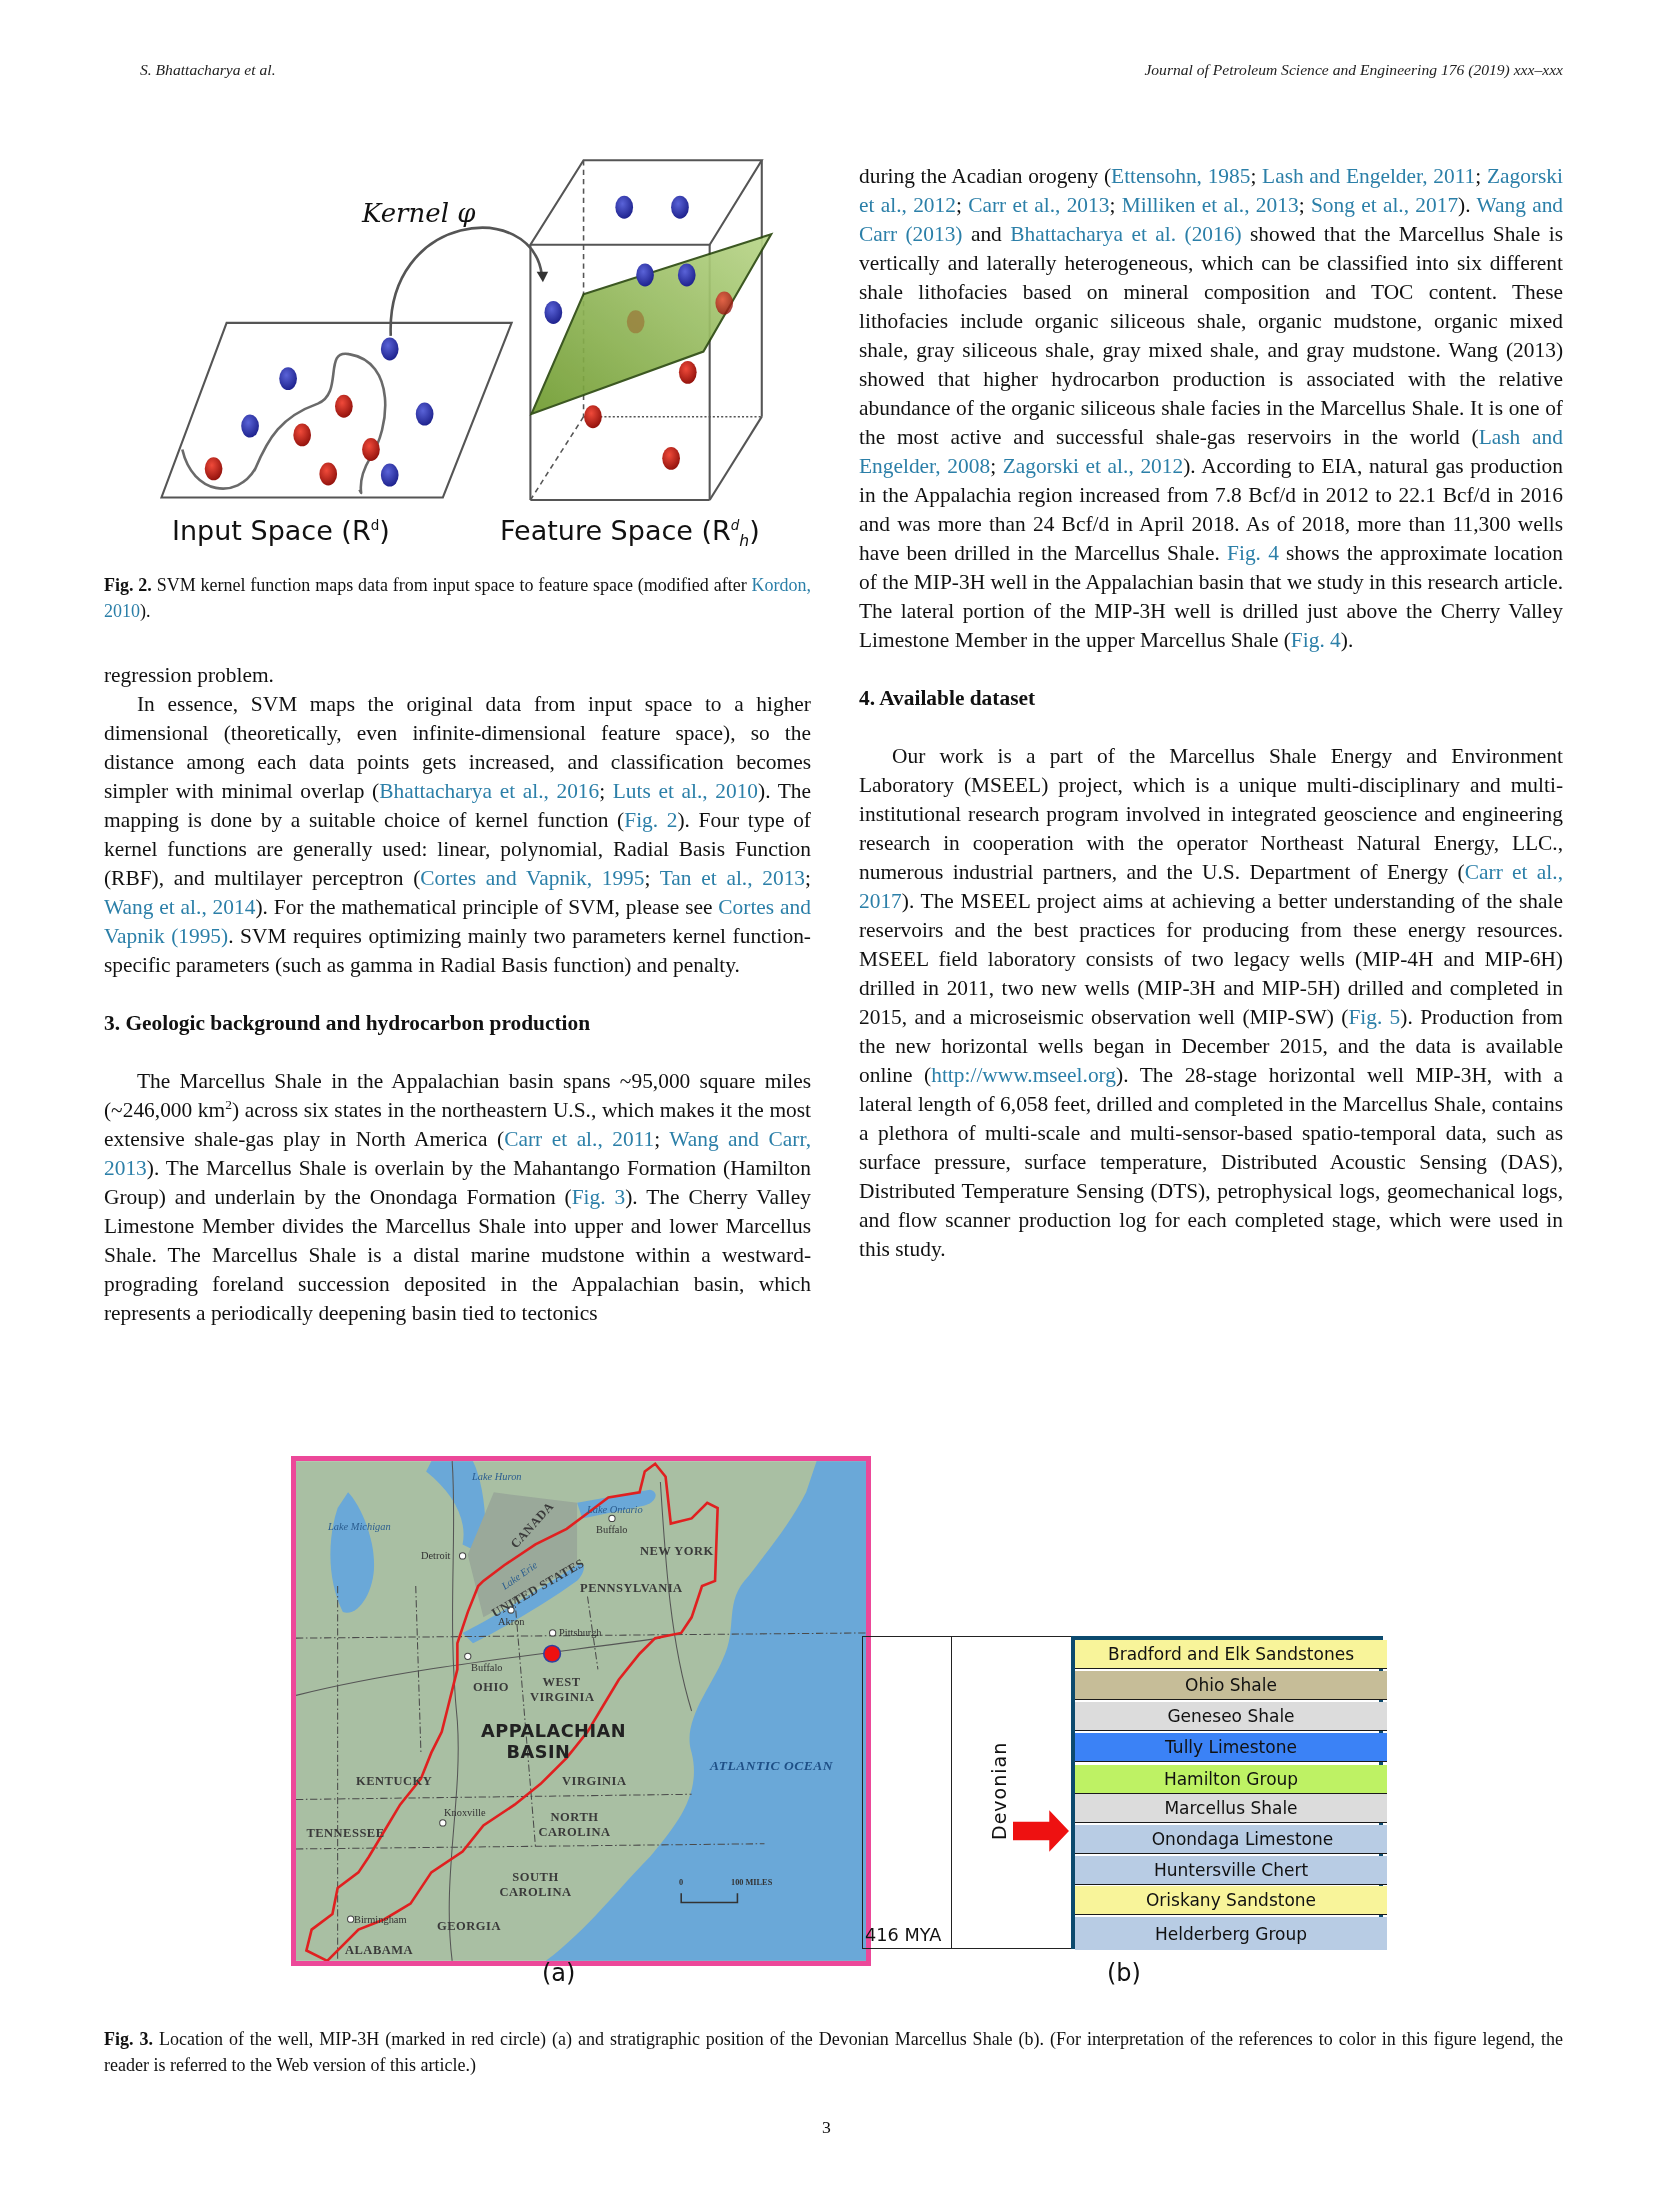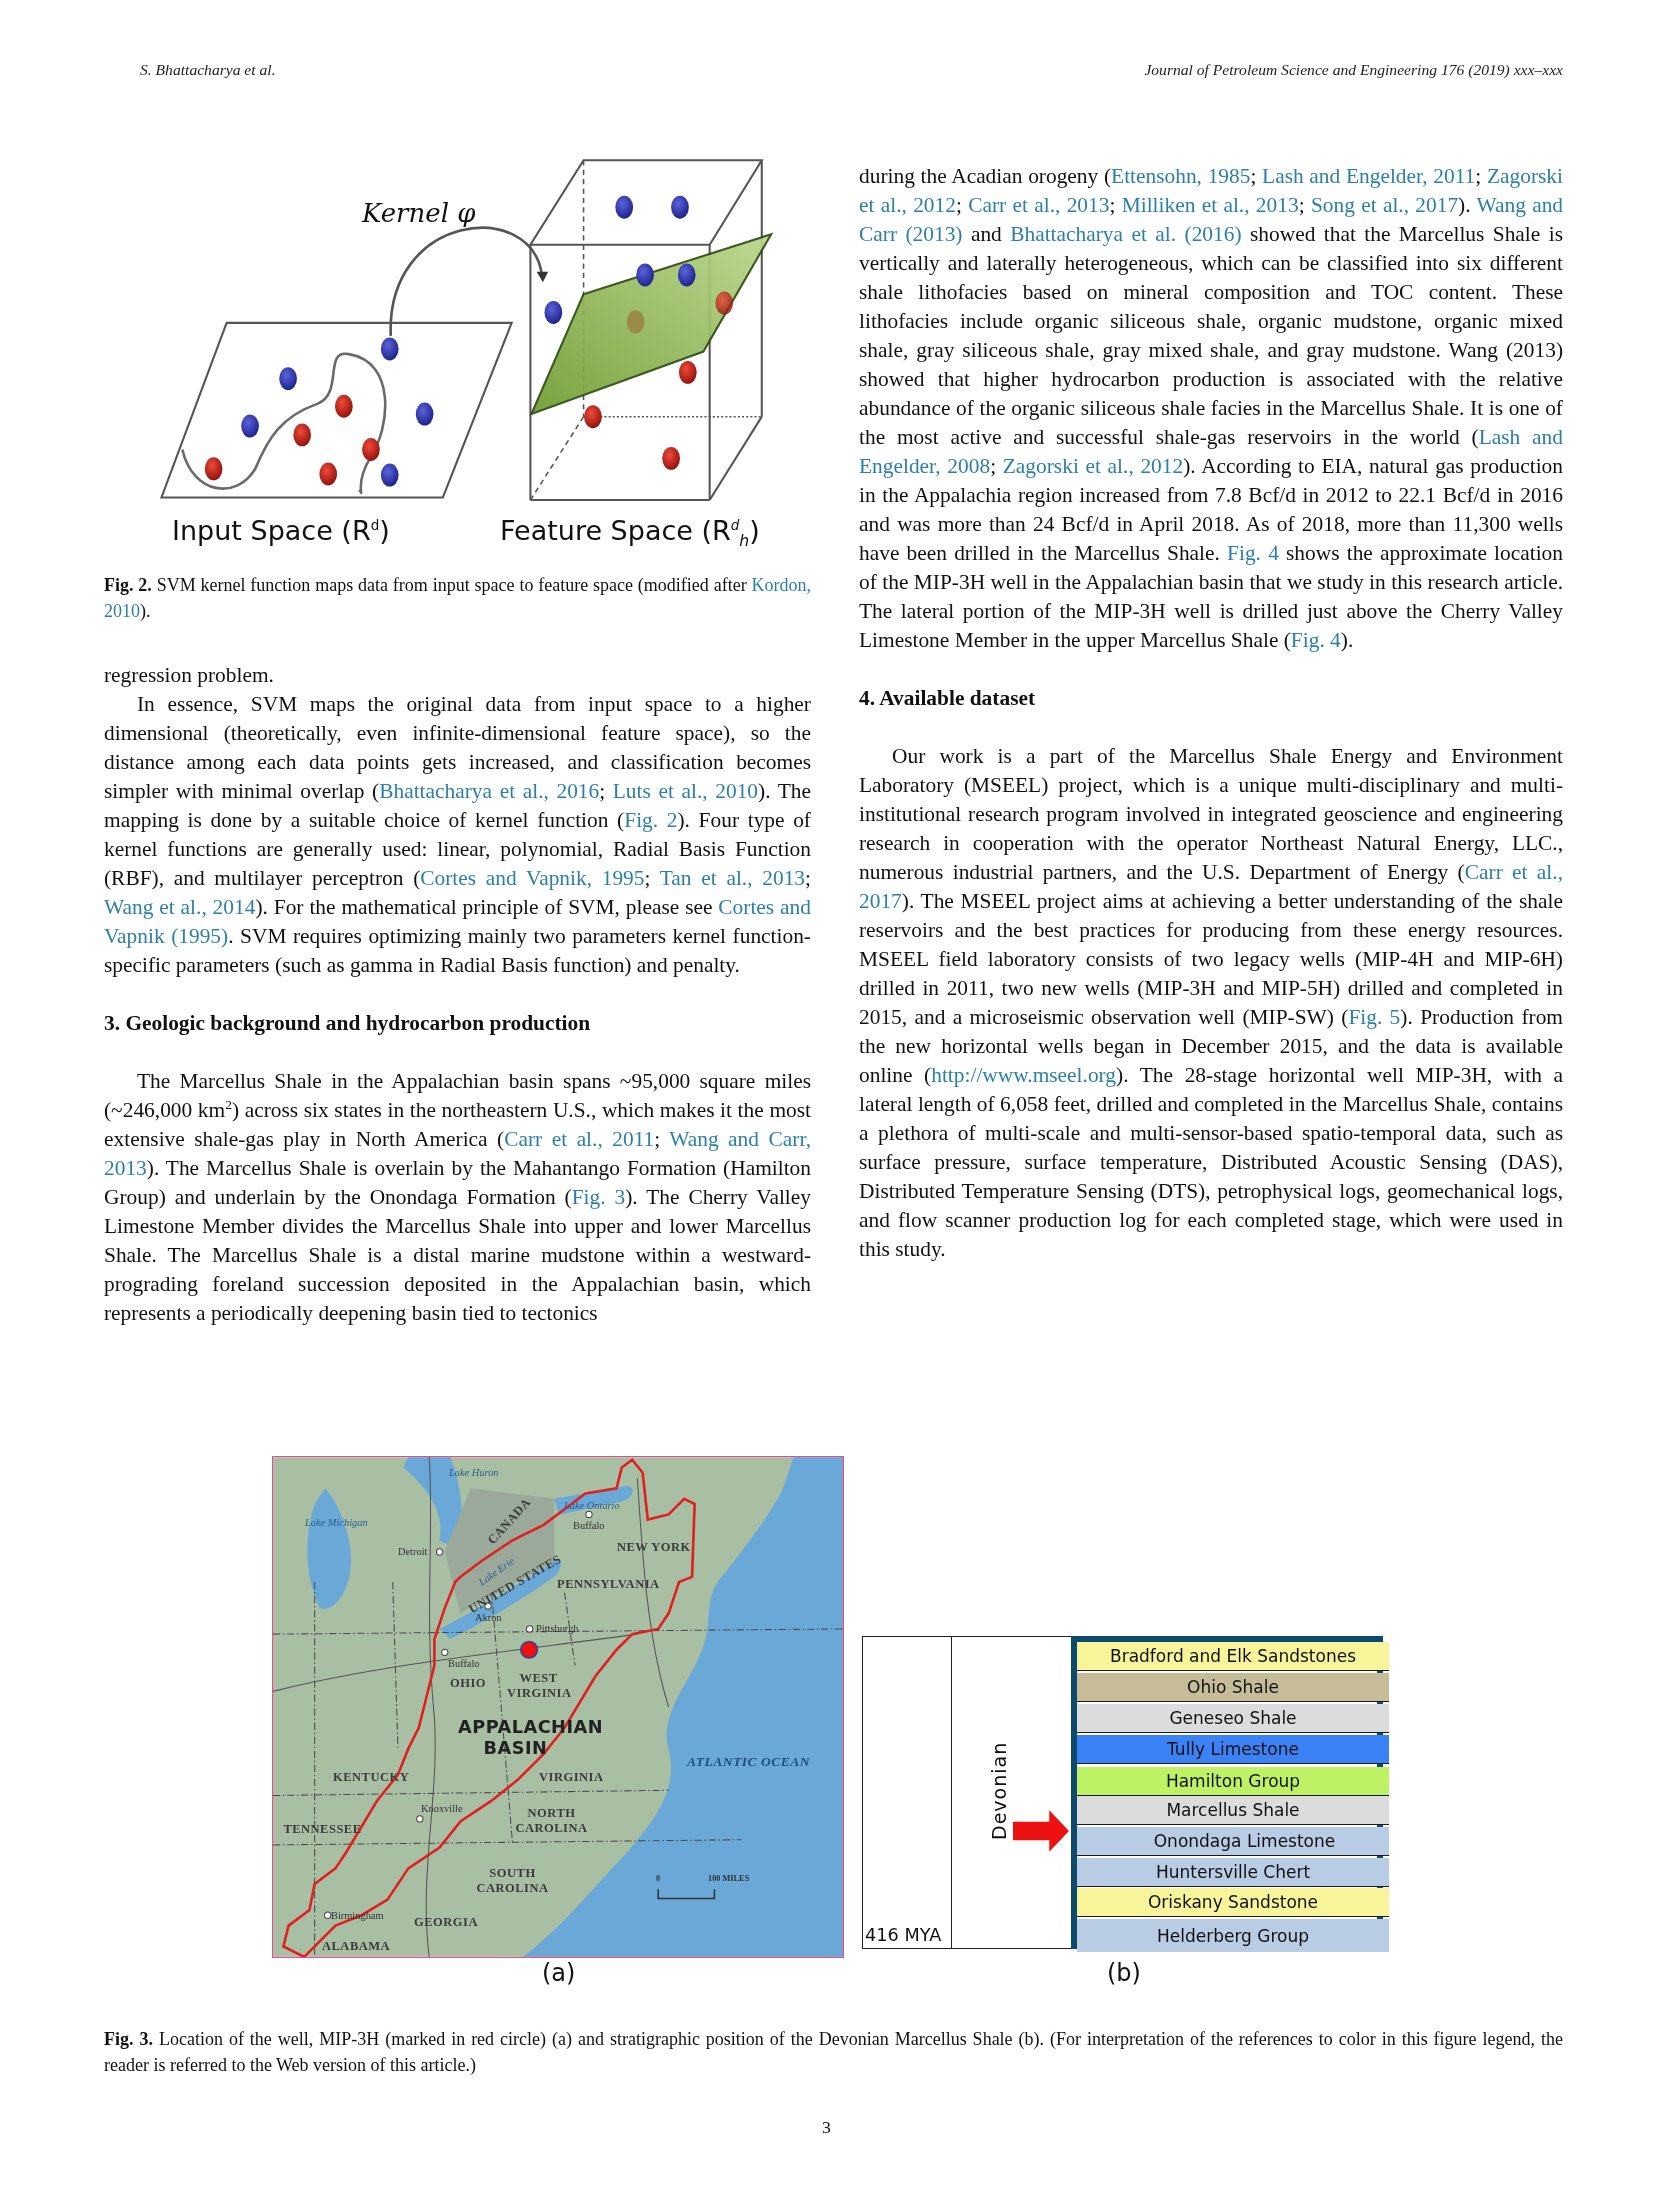--- a/index.html
+++ b/index.html
@@ -20,22 +20,22 @@
 
   .caption { font-size:18px; line-height:26px; text-align:justify; }
   .caption b { font-weight:bold; }
 
   
   #fig2 { position:absolute; left:125px; top:156px; width:667px; height:412px; }
   .sublabel { position:absolute; font-family:"DejaVu Sans","Liberation Sans",sans-serif;
               font-size:27px; color:#111; }
 
   
-  #fig3a { position:absolute; left:272px; top:1456px; width:570px; height:500px;
-           border:1px solid #ec4899; overflow:hidden; }
+  #fig3a { position:absolute; left:291px; top:1456px; width:570px; height:500px;
+           border:5px solid #ec4899; overflow:hidden; }
   .maplabel { position:absolute; font-family:"Liberation Serif",serif; font-weight:bold;
               color:#3a3a3a; font-size:12.5px; letter-spacing:0.5px; }
   .maplake { position:absolute; font-family:"Liberation Serif",serif; font-style:italic;
              color:#2b5d8f; font-size:10.4px; }
   .mapcity { position:absolute; font-family:"Liberation Serif",serif; color:#333; font-size:10.4px; }
 
   
   #fig3b { position:absolute; left:862px; top:1636px; width:521px; height:313px; }
   .strat-age { position:absolute; left:0; top:0; width:89px; height:313px;
                border:1px solid #222; box-sizing:border-box; border-right:none; }
@@ -234,21 +234,21 @@
 <div id="fig3b">
   <div class="strat-age">
     <div class="age-label">416 MYA</div>
   </div>
   <div class="strat-period">
     <div class="period-label" style="left:36px; top:203px;">Devonian</div>
     <svg style="position:absolute; left:61px; top:173px;" width="57" height="42" viewBox="0 0 110 80">
       <polygon points="0,22 70,22 70,0 108,40 70,80 70,58 0,58" fill="#ee1111"></polygon>
     </svg>
   </div>
-  <div class="strat-units" style="border:6px solid #0c4a6e; box-sizing:border-box;text-decoration:underline;">
+  <div class="strat-units" style="border:4px solid #0c4a6e; box-sizing:border-box;text-decoration:underline;">
     <div class="unit" style="top:0; background:#f8f49a;">Bradford and Elk Sandstones</div>
     <div class="unit" style="top:31px; background:#c6bd98;">Ohio Shale</div>
     <div class="unit" style="top:62px; background:#dcdcdc;">Geneseo Shale</div>
     <div class="unit" style="top:93px; background:#3b82f6;">Tully Limestone</div>
     <div class="unit" style="top:125px; background:#bef264;">Hamilton Group</div>
     <div class="unit" style="top:154px; background:#dcdcdc;">Marcellus Shale</div>
     <div class="unit" style="top:185px; background:#b8cce4;padding-left:23px;">Onondaga Limestone</div>
     <div class="unit" style="top:216px; background:#b8cce4;">Huntersville Chert</div>
     <div class="unit" style="top:246px; background:#f8f49a;">Oriskany Sandstone</div>
     <div class="unit" style="top:277px; height:33px; background:#b8cce4; border-bottom:none;">Helderberg Group</div>

